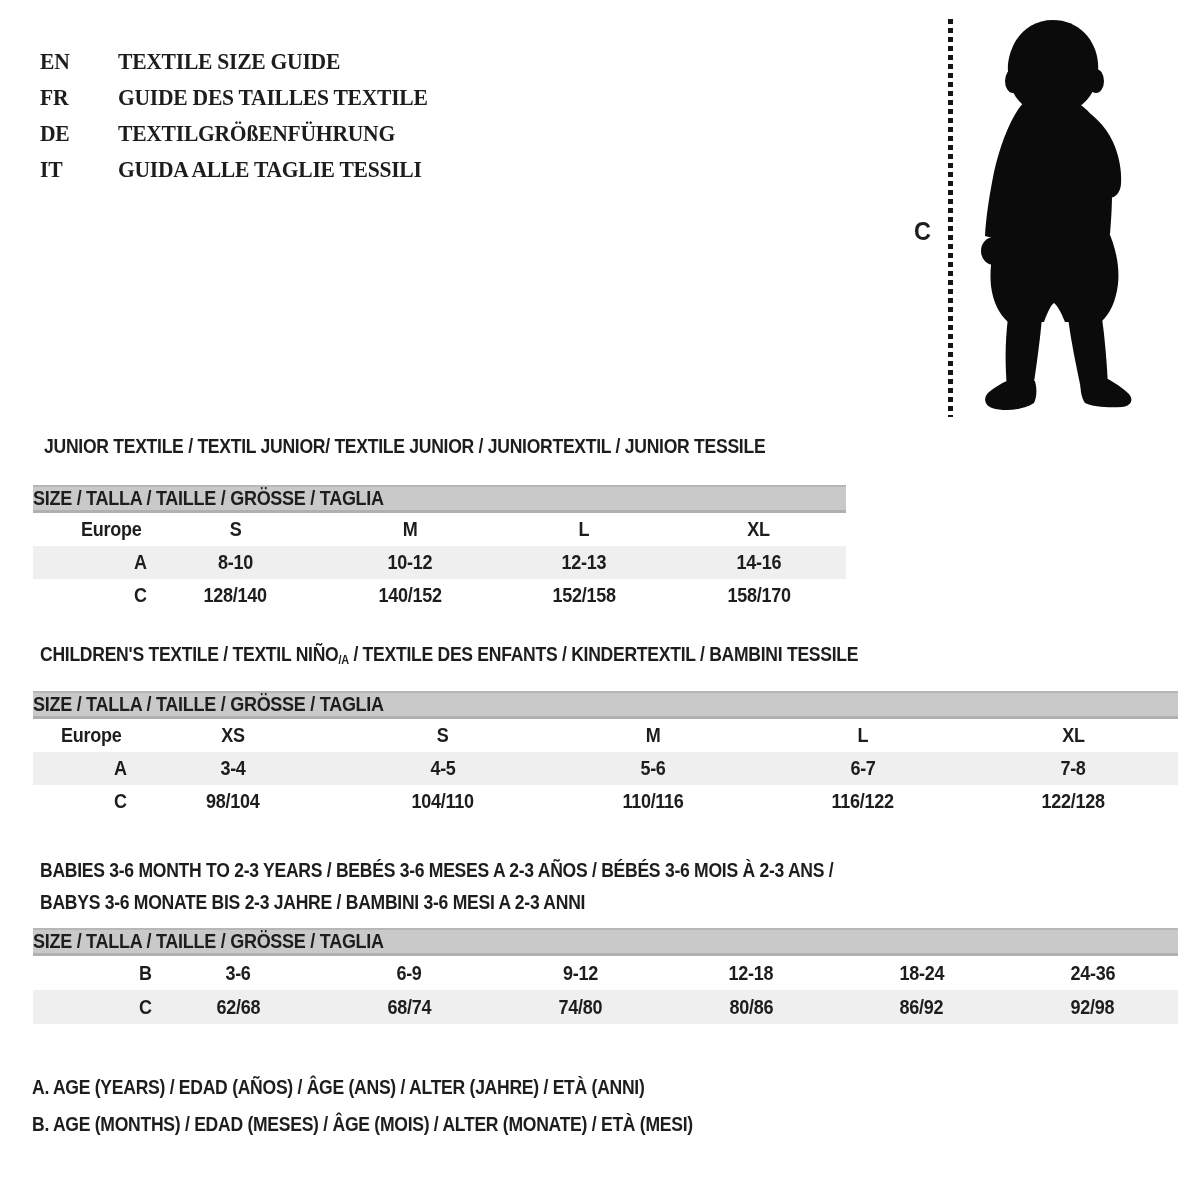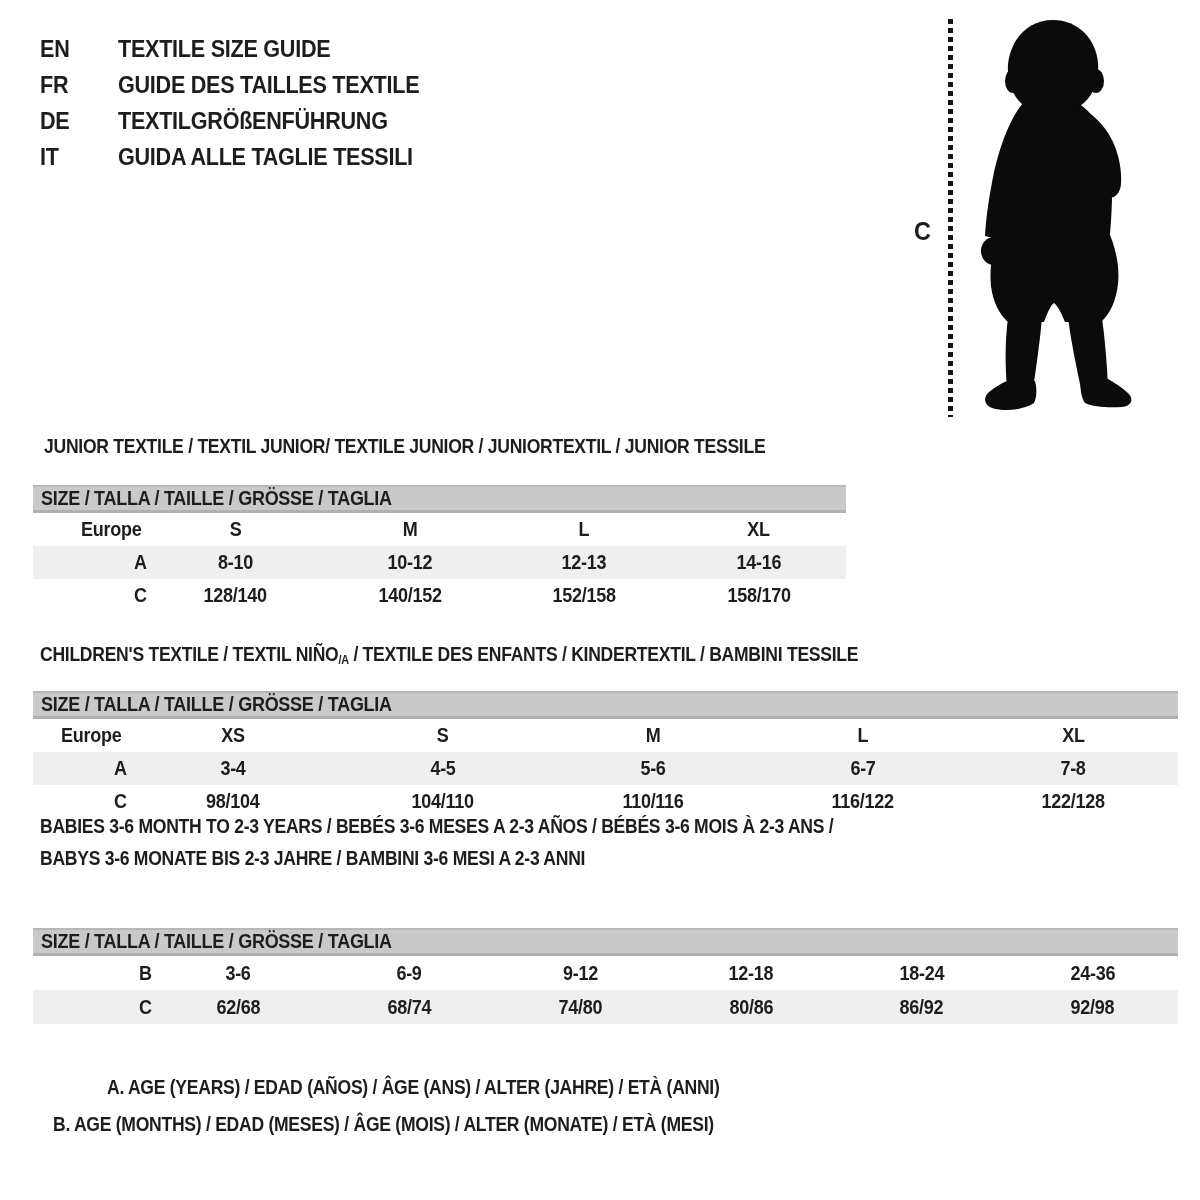--- a/index.html
+++ b/index.html
@@ -12,21 +12,21 @@
     overflow:hidden;
     -webkit-font-smoothing:antialiased;
   }
   .abs { position:absolute; }
 
   
   .cond  { display:inline-block; transform:scaleX(0.9); transform-origin:0 50%; white-space:nowrap; letter-spacing:-0.3px; }
   .condc { display:inline-block; transform:scaleX(0.9); transform-origin:50% 50%; white-space:nowrap; letter-spacing:-0.3px; }
 
   
-  .lang-block { left:40px; top:31px; }
+  .lang-block { left:40px; top:43px;font-family:Liberation Serif, serif; }
   .lang-row { display:flex; height:36px; align-items:center; font-weight:bold; font-size:24px; }
   .lang-code { width:78px; flex:0 0 78px; }
 
   
   .fig-line {
     left:948px; top:19px; width:5px; height:398px;
     background:repeating-linear-gradient(to bottom, #141414 0px, #141414 5px, transparent 5px, transparent 9px);
   }
   .fig-label { left:914px; top:216px; font-weight:bold; font-size:26px; }
   .fig-svg { left:962px; top:14px; }
@@ -36,42 +36,41 @@
   .sub { font-size:0.62em; position:relative; top:0.28em; }
 
   
   .tbl { left:33px; }
   .tbl-bar {
     box-sizing:border-box; height:28px;
     background:#c9c9c9;
     border-top:2px solid #b7b7b7;
     border-bottom:3px solid #b0b0b0;
     display:flex; align-items:center;
-    padding-left:8px;
     font-weight:bold; font-size:20px;
   }
   .tbl-row { display:grid; align-items:center; font-weight:bold; font-size:20px; }
   .tbl-row.shaded { background:#efefef; }
   .cell-label { padding-left:8px; text-align:right; }
   .cell-val { text-align:center; }
 
   #tbl-junior   { top:485px; width:813px; }
   #tbl-junior   .tbl-row { grid-template-columns:115px repeat(4,1fr); height:33px; }
   #tbl-children { top:691px; width:1145px; }
   #tbl-children .tbl-row { grid-template-columns:95px repeat(5,1fr);  height:33px; }
   #tbl-babies   { top:928px; width:1145px; }
   #tbl-babies   .tbl-row { grid-template-columns:120px repeat(6,1fr); height:34px; }
 
   #title-junior   { left:44px; top:434px; }
   #title-children { left:40px; top:642px; }
-  #title-babies   { left:40px; top:810px; }
+  #title-babies   { left:40px; top:854px; }
   #title-babies .sec-title { height:32px; line-height:32px; }
 
   
-  .legend { left:53px; top:1069px; font-weight:bold; font-size:19.5px;text-align:right; }
+  .legend { left:32px; top:1069px; font-weight:bold; font-size:19.5px; }
   .legend-line { height:37px; line-height:37px; }
 </style>
 </head>
 <body>
 
 <div class="abs lang-block">
   <div class="lang-row">
     <span class="lang-code cond">EN</span>
     <span class="cond">TEXTILE SIZE GUIDE</span>
   </div>

